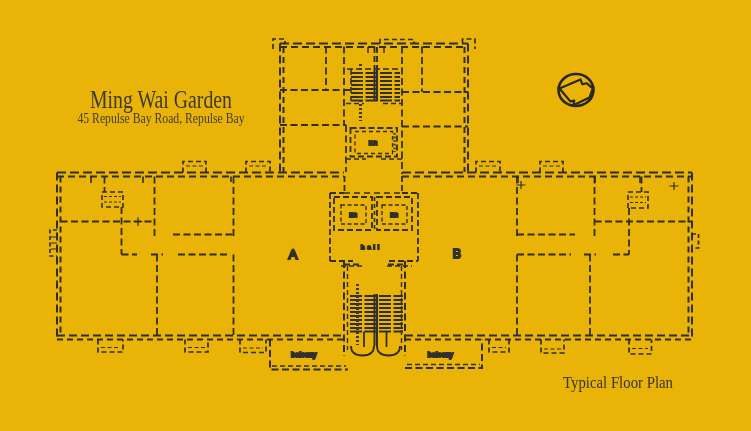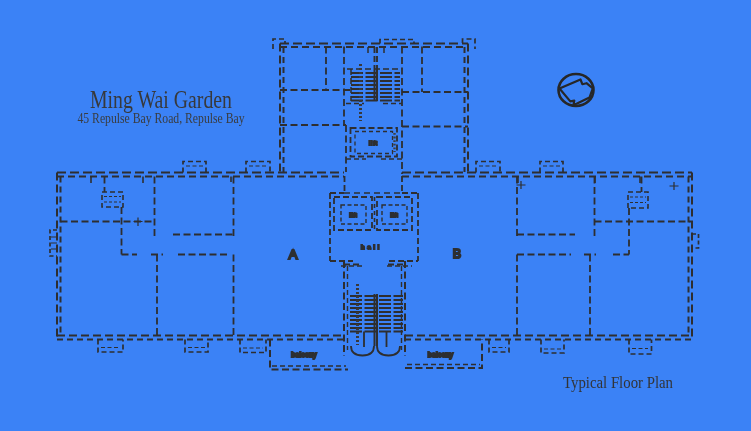--- a/index.html
+++ b/index.html
@@ -1,16 +1,16 @@
 <!DOCTYPE html>
 <html><head>
 <meta charset="utf-8">
 <style>
   html,body{margin:0;padding:0;background:#ffffff;}
-  .page{position:relative;width:751px;height:431px;background:#3b82f6;overflow:hidden;transform:translateZ(0);
+  .page{position:relative;width:751px;height:431px;background:#eab308;overflow:hidden;transform:translateZ(0);
         font-family:"Liberation Sans", sans-serif;}
   svg{position:absolute;left:0;top:0;}
   text{font-family:"Liberation Sans", sans-serif;opacity:0.99;}
   .ser{font-family:"Liberation Serif", serif;}
 </style>
 </head>
 <body>
 <div class="page">
 <svg width="751" height="431" viewBox="0 0 751 431" opacity="0.99">
 <defs></defs>

